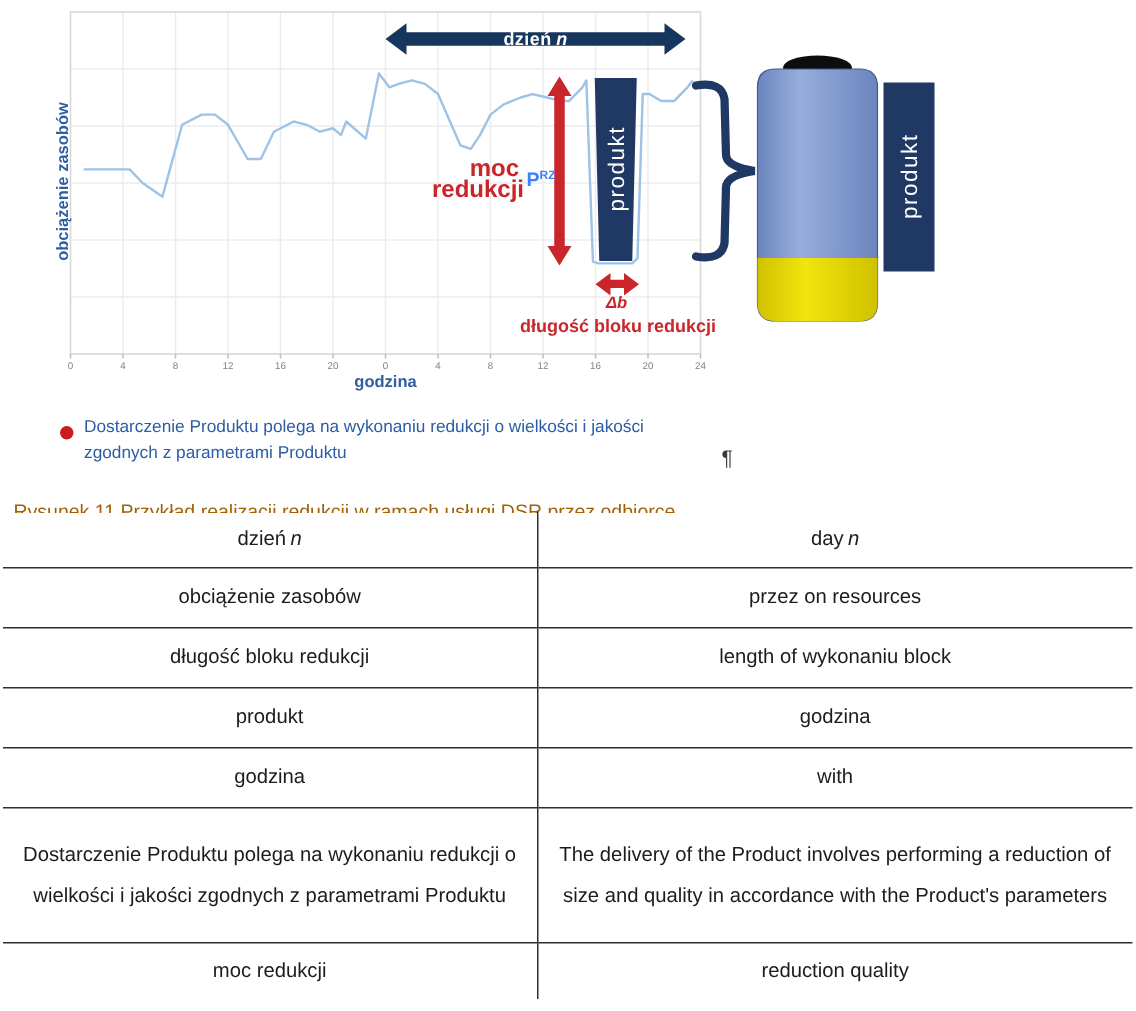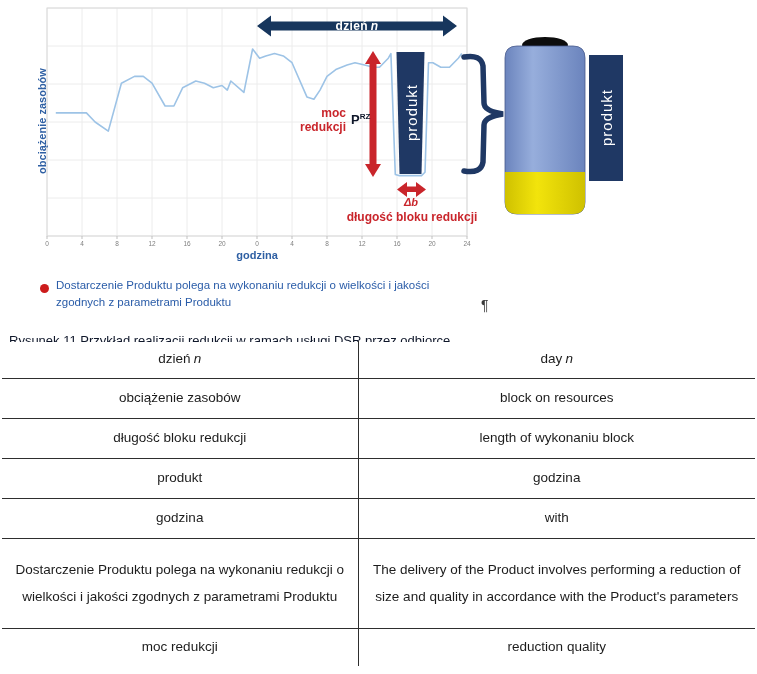--- a/index.html
+++ b/index.html
@@ -17,23 +17,23 @@
   }
   .xlab { left:177px; top:249px; width:160px; text-align:center;
     font-size:11px; font-weight:bold; color:#2E5FA3; }
   .day-span-label {
     left:257px; top:19px; width:200px; text-align:center;
     font-size:12px; font-weight:600; color:#fff; letter-spacing:.3px;
   }
   .day-span-label .var, .cellvar { font-style:italic; margin-left:3px; }
   .moc {
     left:288px; top:106px; width:58px; text-align:right;
-    font-size:12px; font-weight:bold; color:#C9252B; line-height:14px; white-space:pre-line;
-  }
-  .prz { left:351px; top:112px; color:#0f172a; font-weight:bold; font-size:13px; }
+    font-size:16px; font-weight:bold; color:#C9252B; line-height:14px; white-space:pre-line;
+  }
+  .prz { left:351px; top:112px; color:#3b82f6; font-weight:bold; font-size:13px; }
   .prz sup { font-size:8px; }
   .delta-b { left:396px; top:196px; width:30px; text-align:center;
     font-size:11px; font-weight:bold; color:#C9252B;font-style:italic; }
   .block-len { left:336px; top:210px; width:152px; text-align:center;
     font-size:12px; font-weight:bold; color:#C9252B; }
   .produkt-in-chart {
     left:398px; top:56px; width:26px; height:114px;
     display:flex; align-items:center; justify-content:center;
   }
   .produkt-in-chart span, .produkt-label span {
@@ -46,21 +46,21 @@
   }
 
   
   .bullet-dot { left:40px; top:284px; width:9px; height:9px; border-radius:50%; background:#CC1B1B; }
   .bullet-text { left:56px; top:277px; width:412px; font-size:11.5px;
     line-height:16.5px; color:#2A5CA8; }
   .pilcrow { left:481px; top:297px; font-size:14px; color:#3a3a3a; }
 
   
   .clipped-caption { left:9px; top:333px; width:480px; height:9px;
-    overflow:hidden; font-size:13px; color:#0f172a; white-space:nowrap; }
+    overflow:hidden; font-size:13px; color:#a16207; white-space:nowrap; }
 
   
   .xtable { left:2px; top:341px; width:753px; border-collapse:collapse; table-layout:fixed; }
   .xtable td {
     text-align:center; vertical-align:middle; font-size:13.5px; color:#1c1c1c;
     padding:2px 10px; line-height:18px;
   }
   .xtable td.pl { width:356px; border-right:1.4px solid #2e2e2e; }
   .xtable tr { height:40px; }
   .xtable tr.r1 { height:37px; }
@@ -194,21 +194,21 @@
   <div class="abs clipped-caption">Rysunek 11 Przykład realizacji redukcji w ramach usługi DSR przez odbiorcę</div>
 
   <table class="abs xtable">
     <tbody>
         <tr class="r1">
       <td class="pl"><span>dzień</span><span class="cellvar">n</span></td>
       <td><span>day</span><span class="cellvar">n</span></td>
     </tr>
     <tr>
       <td class="pl">obciążenie zasobów</td>
-      <td>block on resources</td>
+      <td>przez on resources</td>
     </tr>
     <tr>
       <td class="pl">długość bloku redukcji</td>
       <td>length of wykonaniu block</td>
     </tr>
     <tr>
       <td class="pl">produkt</td>
       <td>godzina</td>
     </tr>
     <tr>

